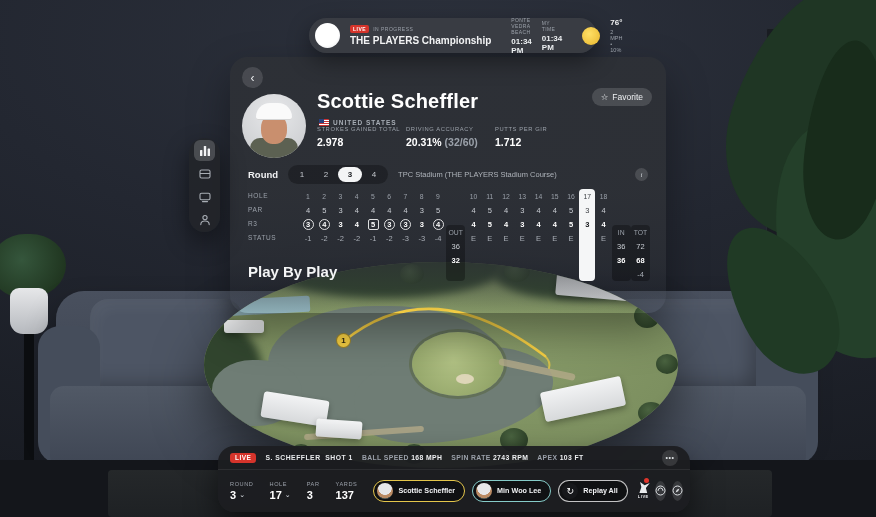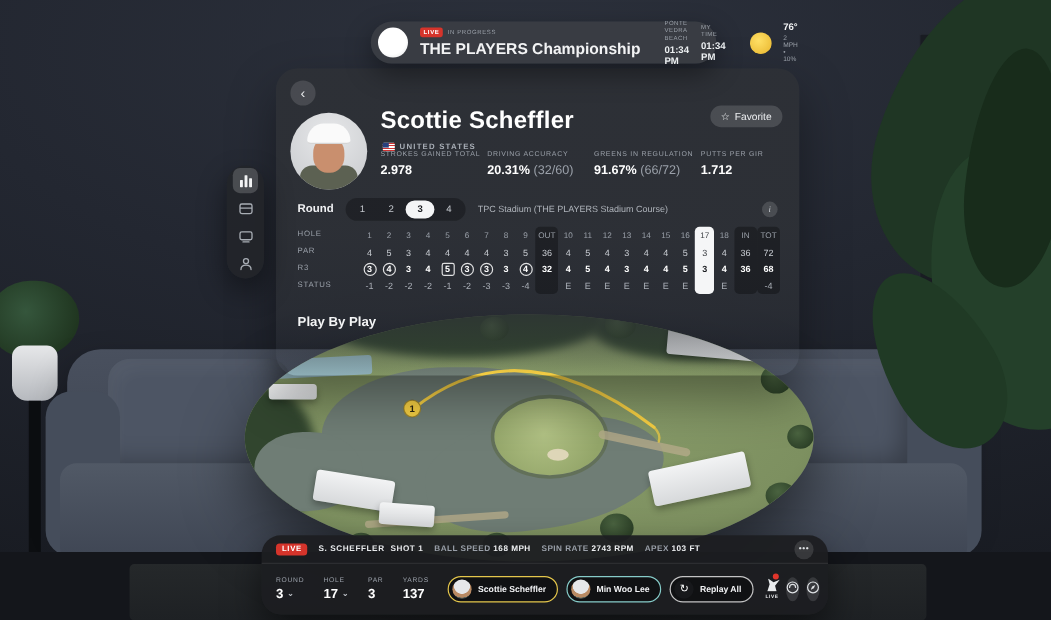--- a/index.html
+++ b/index.html
@@ -24,21 +24,21 @@
   .leaf { border-radius:50% 50% 50% 50% / 60% 60% 40% 40%; }
   .lbl { color:#9aa0a9; text-transform:uppercase; letter-spacing:.6px; }
 
   
   #topbar { left:309px; top:18px; width:288px; height:35px; border-radius:18px; display:flex; align-items:center; gap:10px; padding:0 12px 0 6px; background:rgba(58,61,67,.95); box-shadow:0 8px 22px rgba(0,0,0,.4); z-index:30; }
   .tb-logo { width:25px; height:25px; border-radius:50%; background:radial-gradient(circle at 45% 40%, #ffffff 60%, #d8dadd); flex:0 0 auto; }
   .tb-col { display:flex; flex-direction:column; gap:2px; }
   .tb-badge-row { display:flex; align-items:center; gap:4px; }
   .tb-live { background:#d5342b; color:#fff; font-size:5px; font-weight:bold; padding:1px 3px; border-radius:2px; letter-spacing:.5px; }
   .tb-progress { font-size:5px; color:#9aa0a9; letter-spacing:.5px; }
-  .tb-title { font-size:13px; color:#f2f3f4; font-weight:bold; white-space:nowrap; }
+  .tb-title { font-size:10px; color:#f2f3f4; font-weight:bold; white-space:nowrap; }
   .tb-div { width:1px; height:20px; background:rgba(255,255,255,.12); }
   .tb-mini-label { font-size:5px; color:#9aa0a9; letter-spacing:.4px; }
   .tb-mini-value { font-size:8px; color:#eceff1; font-weight:bold; }
   .tb-sun { width:18px; height:18px; border-radius:50%; background:radial-gradient(circle at 40% 38%, #ffe066, #e8b52c); flex:0 0 auto; }
   .tb-temp { font-size:8px; color:#f1f2f3; font-weight:bold; }
   .tb-weather { font-size:5.5px; color:#9aa0a9; }
 
   
   #rail { left:189px; top:138px; width:31px; height:94px; border-radius:16px; background:rgba(34,36,41,.88); box-shadow:0 10px 24px rgba(0,0,0,.45); display:flex; flex-direction:column; align-items:center; justify-content:space-evenly; z-index:25; }
   .rail-btn { width:21px; height:21px; border-radius:6px; display:flex; align-items:center; justify-content:center; }
@@ -57,50 +57,50 @@
   .p-name { left:87px; top:33px; font-size:20px; font-weight:bold; color:#ffffff; letter-spacing:.2px; }
   .p-country-row { left:89px; top:62px; display:flex; align-items:center; gap:4px; }
   .us-flag { width:10px; height:7px; background:repeating-linear-gradient(#c33 0 1px,#fff 1px 2px); position:relative; border-radius:1px; }
   .us-flag::after { content:""; position:absolute; left:0; top:0; width:5px; height:4px; background:#28407c; }
   .p-country { font-size:6.5px; color:#a7adb5; font-weight:bold; letter-spacing:1px; }
   .fav-btn { right:14px; top:31px; height:18px; padding:0 9px; border-radius:10px; background:rgba(255,255,255,.14); color:#eef0f2; font-size:8.5px; display:flex; align-items:center; gap:4px; }
   .stats-row { left:87px; top:69px; display:flex; gap:0; }
   .stat { width:89px; }
   .stat .lbl { font-size:5.8px; }
   .stat-val { margin-top:4px; font-size:10.5px; font-weight:bold; color:#fff; }
-  .stat-extra { color:#9aa0a9; font-weight:normal; }
+  .stat-extra { color:#9aa0a9; font-weight:bold; }
 
   
   .round-row { left:18px; top:108px; display:flex; align-items:center; gap:10px; width:400px; }
   .round-lbl { font-size:9.5px; color:#f0f1f3; font-weight:bold; }
   .seg { display:flex; background:rgba(0,0,0,.28); border-radius:11px; padding:2px; }
   .seg-btn { width:24px; height:15px; border-radius:9px; font-size:8px; color:#c3c7cd; display:flex; align-items:center; justify-content:center; }
   .seg-btn.sel { background:#f4f5f6; color:#1c1e22; font-weight:bold; }
   .course-name { font-size:7.5px; color:#aeb3ba; }
   .info-btn { margin-left:auto; width:13px; height:13px; border-radius:50%; background:rgba(255,255,255,.14); color:#cfd3d8; font-size:7px; display:flex; align-items:center; justify-content:center; font-style:italic; font-family:"Liberation Serif",serif; }
 
   
   .sc { left:18px; top:132px; width:402px; display:flex; }
   .sc-labels { width:52px; display:flex; flex-direction:column; }
   .sc-labels div { height:14px; line-height:14px; font-size:6.5px; }
   .sc-cols { flex:1; display:flex; justify-content:space-between; }
   .sc-col { width:16px; display:flex; flex-direction:column; border-radius:4px; }
-  .sc-col.summary { width:19px; background:rgba(0,0,0,.30); }
+  .sc-col.summary { width:19px; background:rgba(0,0,0,.30);margin-top:36px; }
   .sc-col.current { background:#f5f6f7; }
   .sc-cell { height:14px; display:flex; align-items:center; justify-content:center; font-size:7.5px; }
   .sc-hole { color:#9aa0a9; font-size:6.8px; }
   .sc-par { color:#c9cdd3; }
   .sc-score { color:#ffffff; font-weight:bold; }
   .sc-status { color:#a9aeb6; }
   .sc-col.current .sc-hole, .sc-col.current .sc-par, .sc-col.current .sc-status { color:#3a3d42; }
   .sc-col.current .sc-score { color:#17191d; }
   .mark { width:11px; height:11px; display:inline-flex; align-items:center; justify-content:center; }
   .mark.circle { border:1px solid rgba(255,255,255,.85); border-radius:50%; }
   .mark.square { border:1px solid rgba(255,255,255,.85); border-radius:2px; }
-  .pbp { left:18px; top:206px; font-size:11px; font-weight:bold; color:#f4f5f6; }
+  .pbp { left:18px; top:206px; font-size:15px; font-weight:bold; color:#f4f5f6; }
 
   
   #course { left:204px; top:262px; width:474px; height:206px; border-radius:50%; overflow:hidden; z-index:5;
     background:radial-gradient(90% 90% at 50% 45%, #8a9d6b 0%, #7d9060 55%, #5f7048 85%, #4a573a 100%);
     box-shadow:0 24px 50px rgba(0,0,0,.5); }
   .treeband { background:#31452e; filter:blur(4px); border-radius:50%; }
   .pond { background:#6f7d75; border-radius:48% 52% 55% 45%; }
   .green-island { left:208px; top:70px; width:92px; height:64px; border-radius:50%; background:radial-gradient(circle at 45% 45%, #b1c184, #93a569 75%); box-shadow:0 0 0 3px rgba(90,104,70,.6); }
   .bunker { left:252px; top:112px; width:18px; height:10px; border-radius:50%; background:#ded6b8; }
   .stand { background:linear-gradient(#f2f3f4,#d7d9db); border-radius:3px; box-shadow:0 3px 6px rgba(0,0,0,.3); }
@@ -278,24 +278,20 @@
     <div class="abs stats-row">
       <div class="stat">
         <div class="lbl">STROKES GAINED TOTAL</div>
         <div class="stat-val"><span>2.978</span> <span class="stat-extra"></span></div>
       </div>
       <div class="stat">
         <div class="lbl">DRIVING ACCURACY</div>
         <div class="stat-val"><span>20.31%</span> <span class="stat-extra">(32/60)</span></div>
       </div>
       <div class="stat">
-        <div class="lbl">GREENS IN REGULATION</div>
-        <div class="stat-val"><span>91.67%</span> <span class="stat-extra">(66/72)</span></div>
-      </div>
-      <div class="stat">
         <div class="lbl">PUTTS PER GIR</div>
         <div class="stat-val"><span>1.712</span> <span class="stat-extra"></span></div>
       </div>
     </div>
 
     <div class="abs round-row">
       <span class="round-lbl">Round</span>
       <span class="seg">
           <span class="seg-btn">1</span>
           <span class="seg-btn">2</span>

